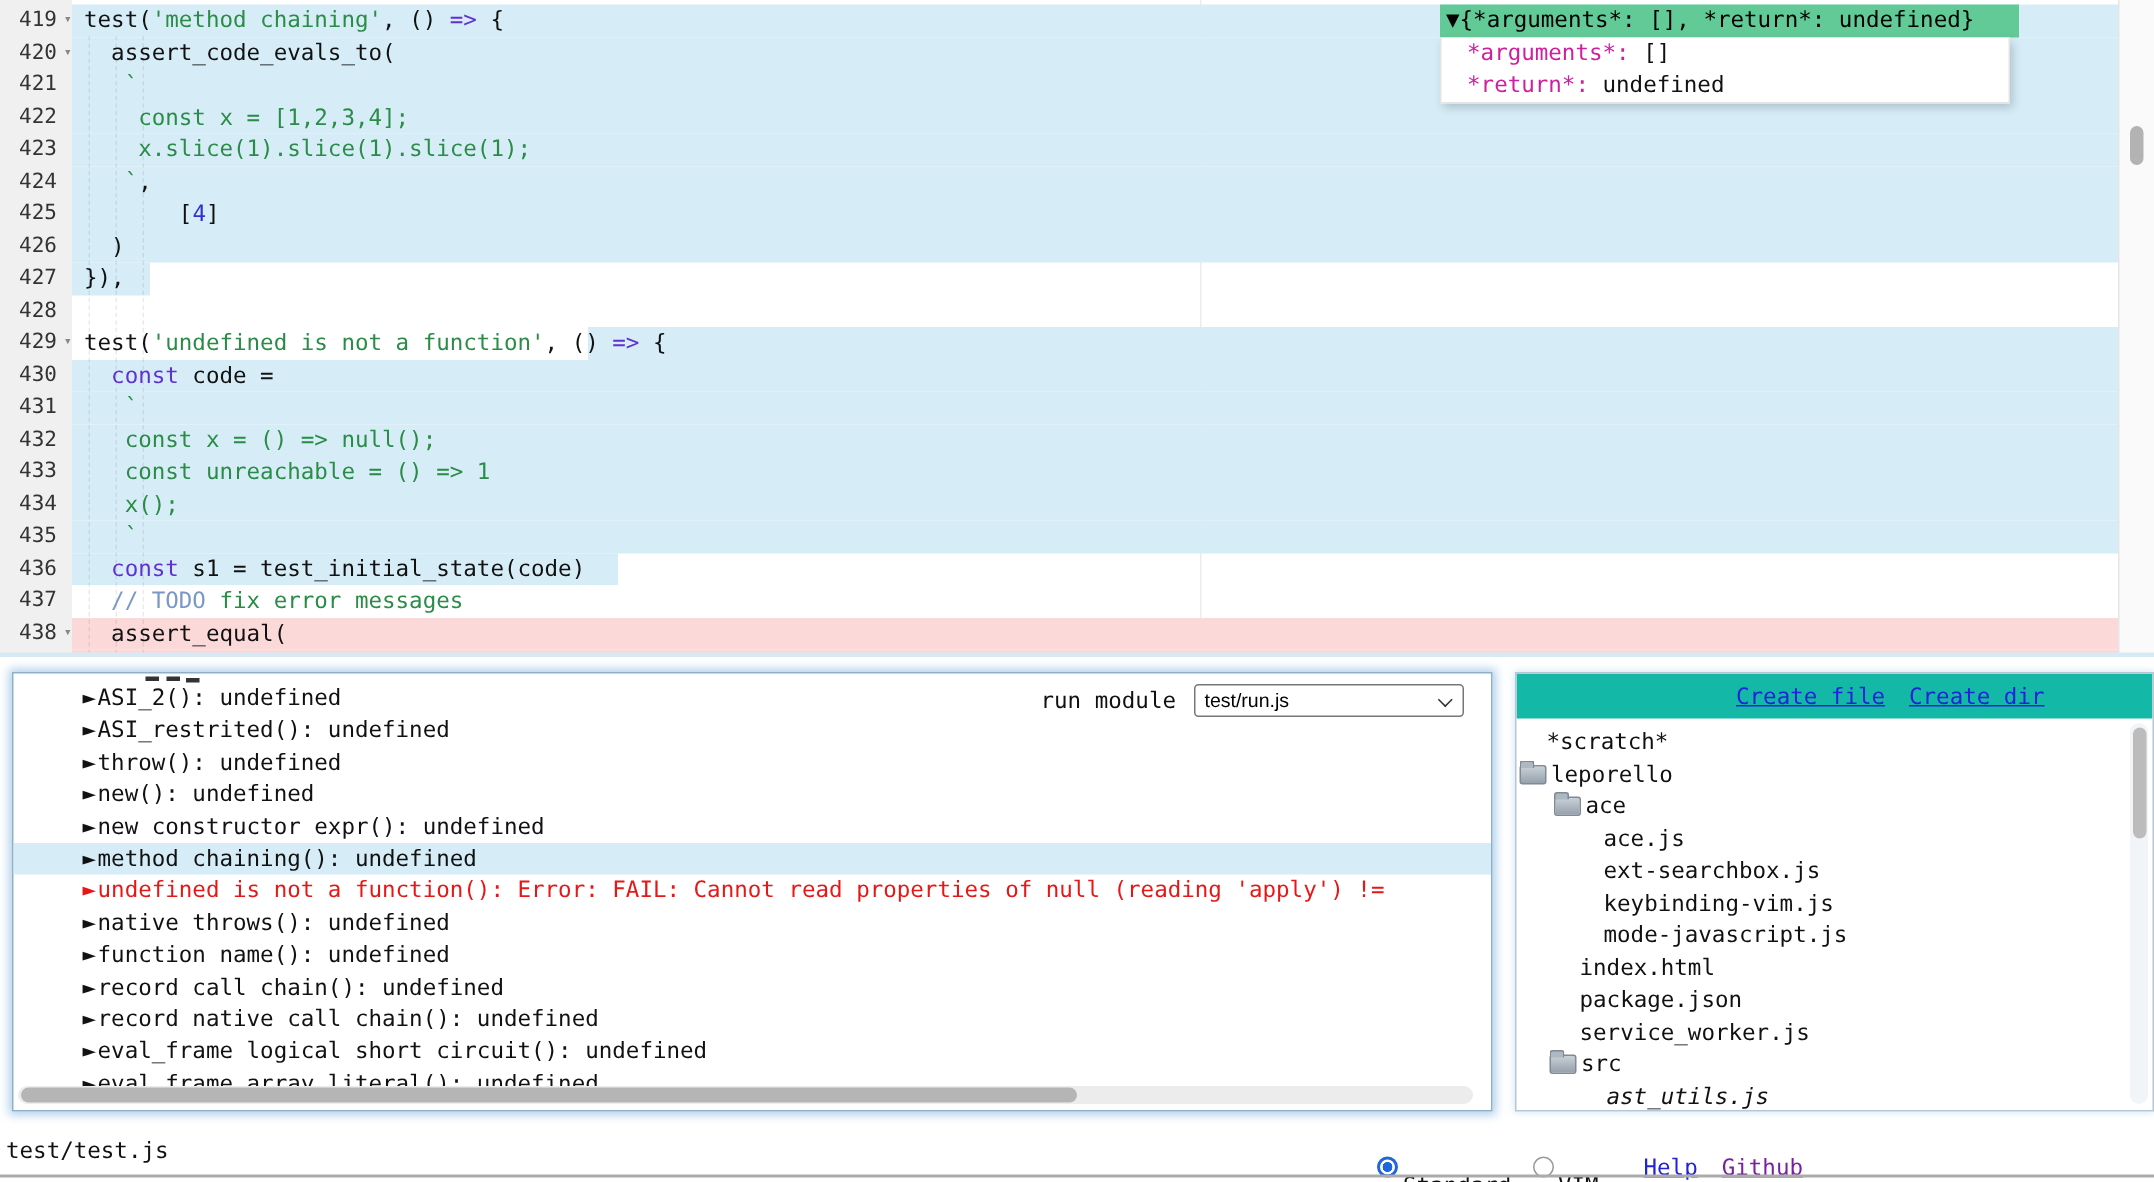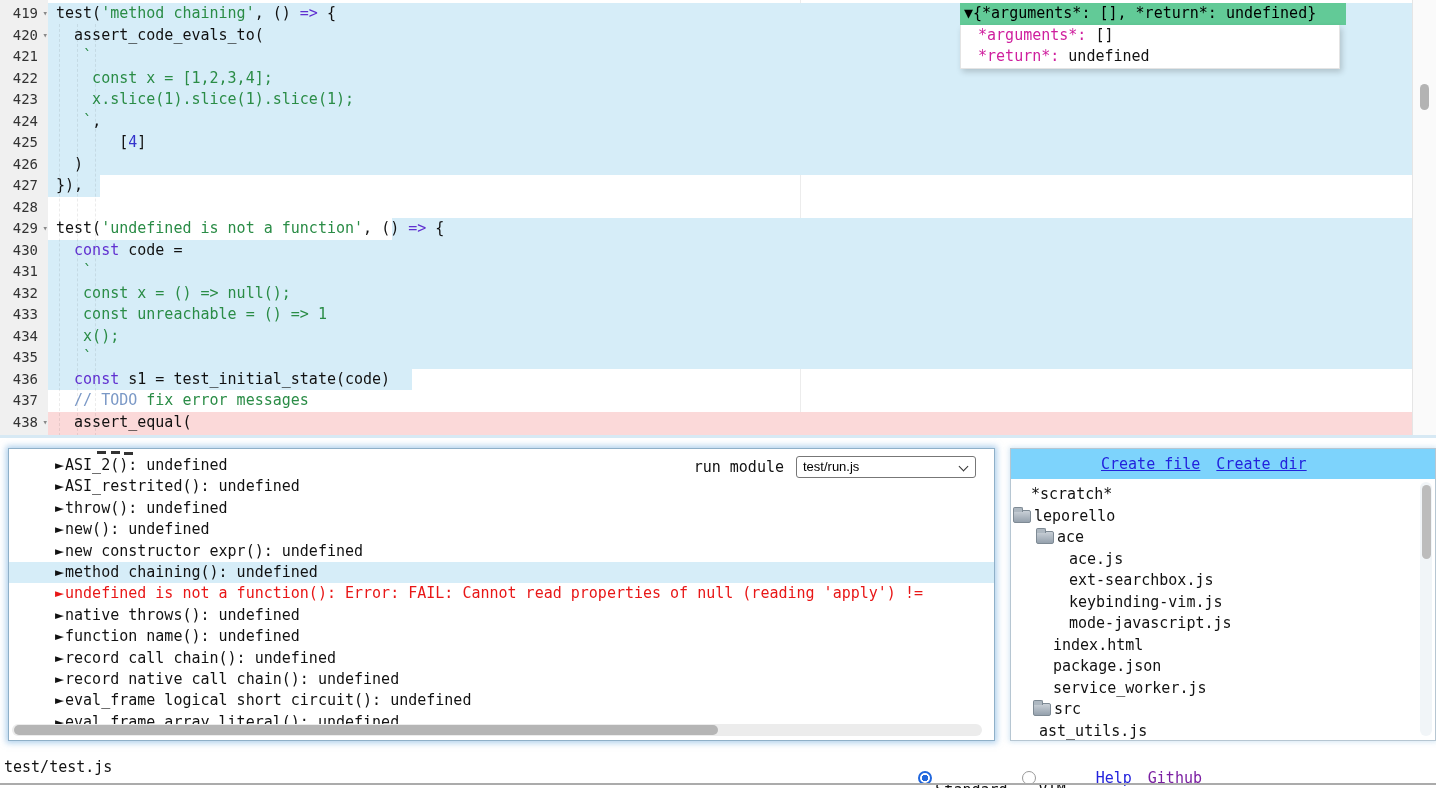--- a/index.html
+++ b/index.html
@@ -58,22 +58,22 @@
            border-radius:3px; font-family:"Liberation Sans", sans-serif; font-size:13px;
            line-height:20px; padding-left:6px; color:#000; }
   .chev{ position:absolute; right:8px; top:6px; width:7px; height:7px;
          border-right:1.8px solid #333; border-bottom:1.8px solid #333; transform:rotate(45deg); }
 
   .hscroll{ position:absolute; left:3px; right:12px; bottom:4px; height:12px; background:#ececec; border-radius:6px; }
   .hscroll .thumb{ position:absolute; left:2px; top:1px; width:704px; height:10px; background:#b5b5b5; border-radius:5px; }
 
   .panel.right{ left:1010px; top:448px; width:426px; height:293px;
                 border:1px solid #b6c6d2; box-shadow:0 0 5px 1px rgba(130,180,220,0.35); overflow:hidden; }
-  .ft-header{ height:30px; background:#7dd3fc; display:flex; align-items:center;
-              padding:0 72px 0 74px; justify-content:flex-start; font-size:15px; }
+  .ft-header{ height:30px; background:#14b8a6; display:flex; align-items:center;
+              padding:0 72px 0 74px; justify-content:flex-end; font-size:15px; }
   #file-tree{ position:absolute; left:0; top:35px; right:14px; }
   .f-item{ height:21.5px; line-height:21.5px; font-size:15px; white-space:nowrap; display:flex; align-items:center; }
   .folder{ position:relative; width:18px; height:13px; margin-right:3px; flex:0 0 18px;
            background:linear-gradient(#c9d0d7,#95a1ad); border:1px solid #7e8a94; border-radius:2px; }
   .folder::before{ content:""; position:absolute; left:-1px; top:-4px; width:8px; height:4px;
                    background:#aeb8c1; border:1px solid #7e8a94; border-bottom:none; border-radius:2px 2px 0 0; }
   .vscroll{ position:absolute; right:3px; top:33px; bottom:4px; width:12px; background:#f1f5f8; border-radius:6px; }
   .vscroll .thumb{ position:absolute; left:1.5px; top:3px; width:9px; height:74px; background:#bcbcbc; border-radius:5px; }
 
   
@@ -325,21 +325,21 @@
         <div class="f-item" style="padding-left: 42px;">
           <span>package.json</span>
         </div>
         <div class="f-item" style="padding-left: 42px;">
           <span>service_worker.js</span>
         </div>
         <div class="f-item" style="padding-left: 22px;">
           <div class="folder"></div>
           <span>src</span>
         </div>
-        <div class="f-item" style="padding-left: 28px;">
+        <div class="f-item" style="padding-left: 60px; font-style: italic;">
           <span>ast_utils.js</span>
         </div>
       </div>
     <div class="vscroll">
       <div class="thumb"></div>
     </div>
   </div>
 
   <div class="status-bar">
     <span class="sb-file">test/test.js</span>

